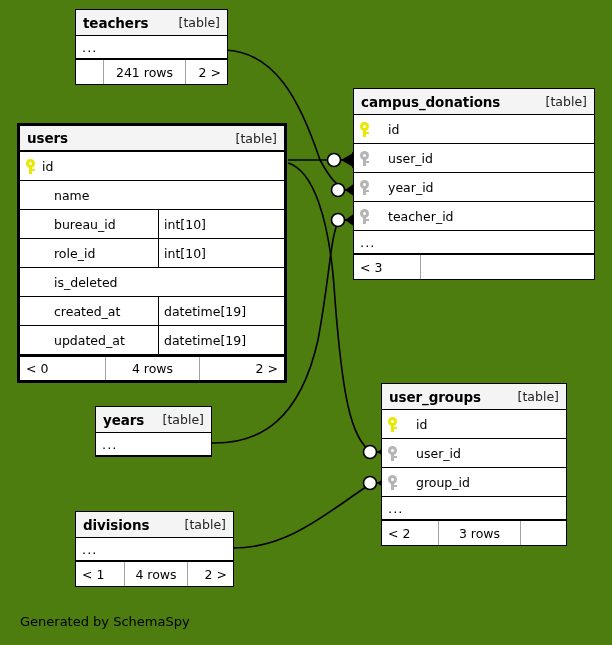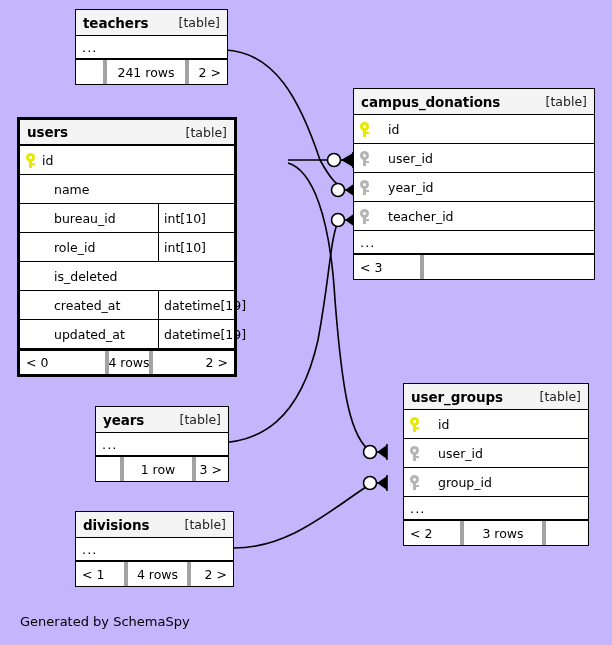--- a/index.html
+++ b/index.html
@@ -6,21 +6,21 @@
   html, body {
     margin: 0; padding: 0;
     background: #ffffff;
     font-family: "DejaVu Sans", sans-serif;
   }
   #canvas {
     position: relative;
     width: 612px;
     height: 645px;
     overflow: hidden;
-    background: #c4b5fd;
+    background: #4d7c0f;
   }
 
   
   #edges {
     position: absolute;
     left: 0; top: 0;
     width: 612px; height: 645px;
     pointer-events: none;
   }
 
@@ -142,21 +142,21 @@
   }
   .tbl.thick .tbl-footer { border-top-width: 2px; }
   .foot-cell {
     display: flex;
     align-items: center;
     padding: 0 6px;
     font-size: 12.5px;
     white-space: nowrap;
     overflow: hidden;
   }
-  .foot-cell + .foot-cell { border-left: 4px solid #a3a3a3; }
+  .foot-cell + .foot-cell { border-left: 1px solid #a3a3a3; }
   .foot-left   { justify-content: flex-start; }
   .foot-center { justify-content: center; }
   .foot-right  { justify-content: flex-end; }
 
   
   #footer-note {
     position: absolute;
     left: 20px;
     top: 614px;
     font-size: 13px;
@@ -218,21 +218,21 @@
       <span class="tbl-tag">[table]</span>
     </div>
     <div class="ellipsis-row">...</div>
     <div class="tbl-footer">
       <div class="foot-cell foot-left" style="flex:0 0 27px;"></div>
       <div class="foot-cell foot-center" style="flex:1 1 auto;">241 rows</div>
       <div class="foot-cell foot-right" style="flex:0 0 42px;">2 &gt;</div>
     </div>
   </div>
 
-  <div class="tbl thick" id="tbl-users" style="left:17px; top:117px; width:220px;">
+  <div class="tbl thick" id="tbl-users" style="left:17px; top:123px; width:270px;">
     <div class="tbl-header">
       <span class="tbl-name">users</span>
       <span class="tbl-tag">[table]</span>
     </div>
 
     <div class="col-row">
       <div class="col-name" style="flex:0 0 138px;">
         <span class="key-icon key-primary">
             <i class="head"></i>
             <i class="stem"></i>
@@ -346,21 +346,21 @@
     </div>
 
     <div class="ellipsis-row">...</div>
 
     <div class="tbl-footer">
       <div class="foot-cell foot-left" style="flex:0 0 66px;">&lt; 3</div>
       <div class="foot-cell foot-right" style="flex:0 0 66px;"></div>
     </div>
   </div>
 
-  <div class="tbl" id="tbl-user-groups" style="left:403px; top:383px; width:186px;">
+  <div class="tbl" id="tbl-user-groups" style="left:381px; top:383px; width:186px;">
     <div class="tbl-header">
       <span class="tbl-name">user_groups</span>
       <span class="tbl-tag">[table]</span>
     </div>
 
     <div class="col-row">
       <div class="col-name" style="flex:1 1 auto;">
         <span class="key-icon key-primary">
             <i class="head"></i>
             <i class="stem"></i>
@@ -394,31 +394,26 @@
 
     <div class="ellipsis-row">...</div>
 
     <div class="tbl-footer">
       <div class="foot-cell foot-left" style="flex:0 0 56px;">&lt; 2</div>
       <div class="foot-cell foot-center" style="flex:1 1 auto;">3 rows</div>
       <div class="foot-cell foot-right" style="flex:0 0 46px;"></div>
     </div>
   </div>
 
-  <div class="tbl" id="tbl-years" style="left:95px; top:406px; width:134px;">
+  <div class="tbl" id="tbl-years" style="left:95px; top:406px; width:117px;">
     <div class="tbl-header">
       <span class="tbl-name">years</span>
       <span class="tbl-tag">[table]</span>
     </div>
     <div class="ellipsis-row">...</div>
-    <div class="tbl-footer">
-      <div class="foot-cell foot-left" style="flex:0 0 24px;"></div>
-      <div class="foot-cell foot-center" style="flex:1 1 auto;">1 row</div>
-      <div class="foot-cell foot-right" style="flex:0 0 36px;">3 &gt;</div>
-    </div>
   </div>
 
   <div class="tbl" id="tbl-divisions" style="left:75px; top:511px; width:159px;">
     <div class="tbl-header">
       <span class="tbl-name">divisions</span>
       <span class="tbl-tag">[table]</span>
     </div>
     <div class="ellipsis-row">...</div>
     <div class="tbl-footer">
       <div class="foot-cell foot-left" style="flex:0 0 48px;">&lt; 1</div>

